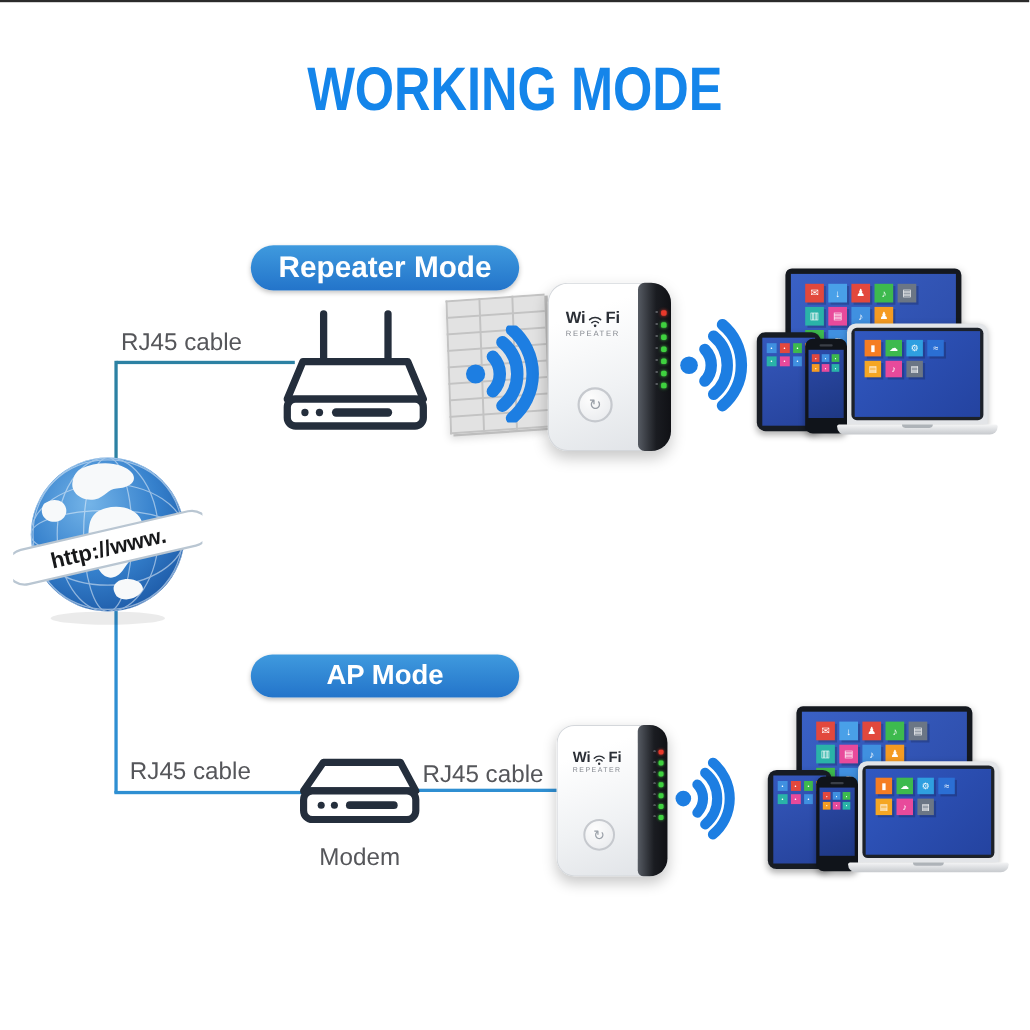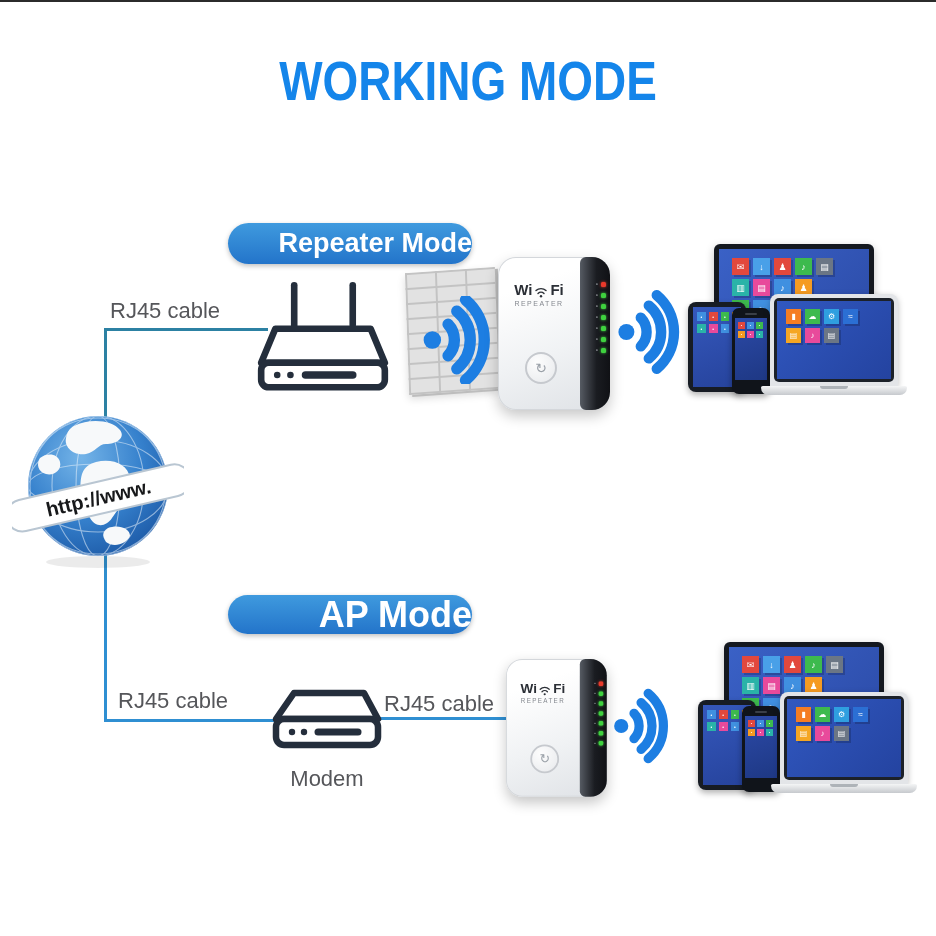--- a/index.html
+++ b/index.html
@@ -8,24 +8,24 @@
          font-family:"Liberation Sans","DejaVu Sans",sans-serif;}
   .top-edge{position:absolute;top:0;left:0;right:0;height:2px;background:#2b2b2b;}
 
   
   .title{position:absolute;top:48px;left:0;width:936px;text-align:center;
          font-size:56px;font-weight:800;color:#1485ea;letter-spacing:0px;
          transform:scaleX(.82);transform-origin:center;white-space:nowrap;}
 
   
   .pill{position:absolute;width:244px;border-radius:21px;color:#fff;font-weight:bold;
-        text-align:right;background:linear-gradient(180deg,#3f9ade,#2374ca);
+        text-align:center;background:linear-gradient(180deg,#3f9ade,#2374ca);
         box-shadow:0 2px 5px rgba(0,0,0,.25);}
   .pill1{left:228px;top:223px;height:41px;line-height:41px;font-size:27px;}
-  .pill2{left:228px;top:595px;height:39px;line-height:39px;font-size:36px;}
+  .pill2{left:228px;top:595px;height:39px;line-height:39px;font-size:25px;}
 
   
   .line{position:absolute;}
   .h1{left:106px;top:328px;width:162px;height:3px;background:#2c81a3;}
   .v1{left:104px;top:328px;width:3px;height:393px;background:linear-gradient(180deg,#2c81a3 0%,#2c81a3 35%,#2f8fd2 65%,#2f8fd2 100%);}
   .h2{left:104px;top:719px;width:180px;height:3px;background:#2f8fd2;}
   .h3{left:377px;top:717px;width:133px;height:3px;background:#2f8fd2;}
 
   .cable-label{position:absolute;font-size:22px;color:#55565a;}
   .lbl1{left:110px;top:298px;}

